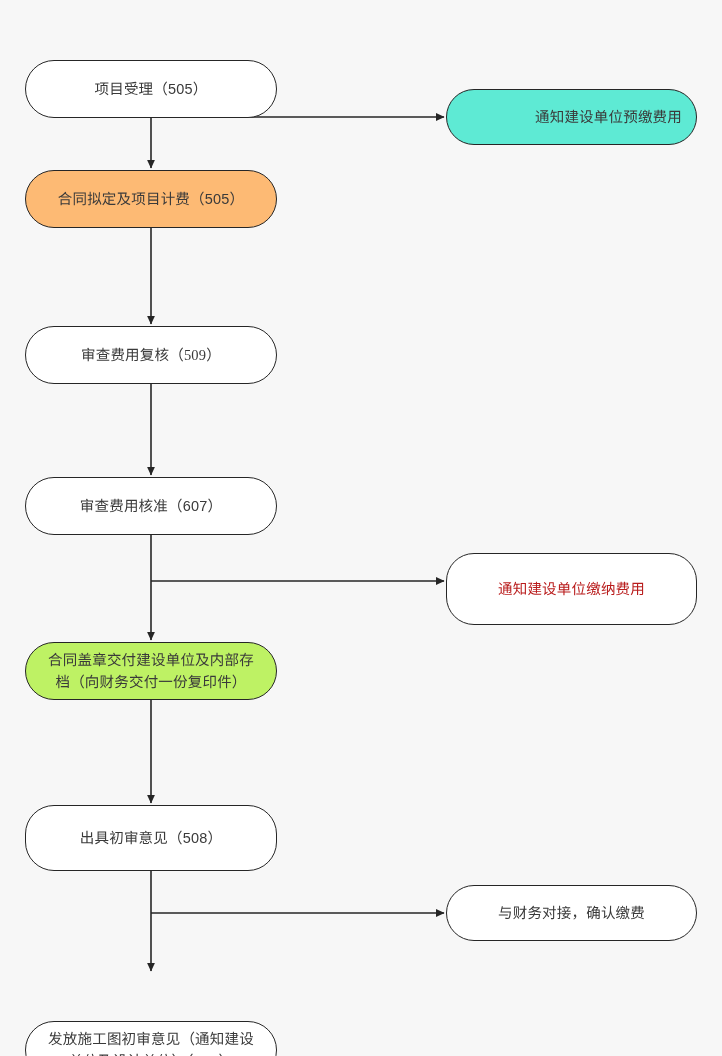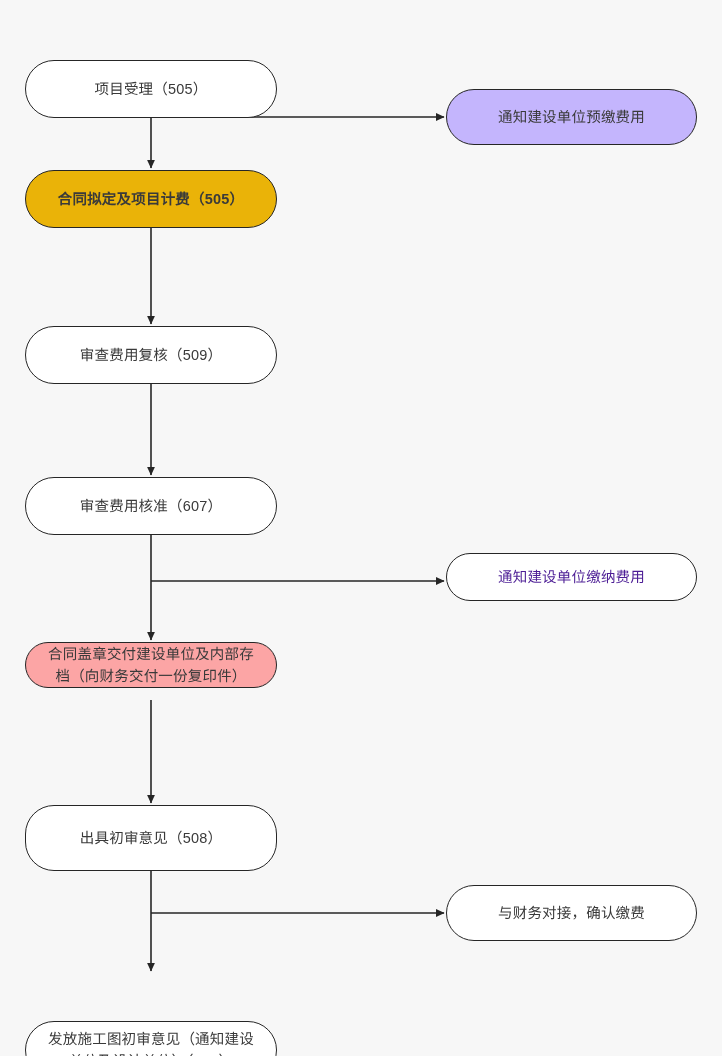--- a/index.html
+++ b/index.html
@@ -69,41 +69,41 @@
         <line x1="151" y1="700" x2="151" y2="803" stroke="#262626" stroke-width="1.6" marker-end="url(#arrowhead)"></line>
         <line x1="151" y1="863" x2="151" y2="971" stroke="#262626" stroke-width="1.6" marker-end="url(#arrowhead)"></line>
         <line x1="151" y1="913" x2="444" y2="913" stroke="#262626" stroke-width="1.6" marker-end="url(#arrowhead)"></line>
       </g>
   </svg>
 
   <div class="node" style="left: 25px; top: 44px; width: 252px; height: 58px; border-radius: 29px; background: rgb(255, 255, 255); border-color: rgb(38, 38, 38); color: rgb(58, 58, 58); margin-top: 16px;">
     <span class="node-label">项目受理（505）</span>
   </div>
 
-  <div class="node" style="left: 446px; top: 89px; width: 251px; height: 56px; border-radius: 28px; background: #c4b5fd; border-color: rgb(38, 38, 38); color: rgb(58, 58, 58);">
+  <div class="node" style="left: 446px; top: 89px; width: 251px; height: 56px; border-radius: 28px; background: #5eead4; border-color: rgb(38, 38, 38); color: rgb(58, 58, 58); justify-content: flex-end;">
     <span class="node-label">通知建设单位预缴费用</span>
   </div>
 
-  <div class="node" style="left: 25px; top: 170px; width: 252px; height: 58px; border-radius: 29px; background: #eab308; border-color: rgb(38, 38, 38); color: rgb(58, 58, 58); font-weight: bold;">
+  <div class="node" style="left: 25px; top: 170px; width: 252px; height: 58px; border-radius: 29px; background: #fdba74; border-color: rgb(38, 38, 38); color: rgb(58, 58, 58);">
     <span class="node-label">合同拟定及项目计费（505）</span>
   </div>
 
-  <div class="node" style="left: 25px; top: 326px; width: 252px; height: 58px; border-radius: 29px; background: rgb(255, 255, 255); border-color: rgb(38, 38, 38); color: rgb(58, 58, 58);">
+  <div class="node" style="left: 25px; top: 326px; width: 252px; height: 58px; border-radius: 29px; background: rgb(255, 255, 255); border-color: rgb(38, 38, 38); color: rgb(58, 58, 58); font-family: Liberation Serif, serif;">
     <span class="node-label">审查费用复核（509）</span>
   </div>
 
   <div class="node" style="left: 25px; top: 477px; width: 252px; height: 58px; border-radius: 29px; background: rgb(255, 255, 255); border-color: rgb(38, 38, 38); color: rgb(58, 58, 58); align-items: center;">
     <span class="node-label">审查费用核准（607）</span>
   </div>
 
-  <div class="node" style="left: 446px; top: 553px; width: 251px; height: 48px; border-radius: 28px; background: rgb(255, 255, 255); border-color: rgb(38, 38, 38); color: #4c1d95;">
+  <div class="node" style="left: 446px; top: 553px; width: 251px; height: 72px; border-radius: 28px; background: rgb(255, 255, 255); border-color: rgb(38, 38, 38); color: #b91c1c;">
     <span class="node-label">通知建设单位缴纳费用</span>
   </div>
 
-  <div class="node" style="left: 25px; top: 642px; width: 252px; height: 46px; border-radius: 29px; background: #fca5a5; border-color: rgb(38, 38, 38); color: rgb(58, 58, 58);">
+  <div class="node" style="left: 25px; top: 642px; width: 252px; height: 58px; border-radius: 29px; background: #bef264; border-color: rgb(38, 38, 38); color: rgb(58, 58, 58);">
     <span class="node-label">合同盖章交付建设单位及内部存
 档（向财务交付一份复印件）</span>
   </div>
 
   <div class="node" style="left: 25px; top: 805px; width: 252px; height: 66px; border-radius: 29px; background: rgb(255, 255, 255); border-color: rgb(38, 38, 38); color: rgb(58, 58, 58);">
     <span class="node-label">出具初审意见（508）</span>
   </div>
 
   <div class="node" style="left: 446px; top: 885px; width: 251px; height: 56px; border-radius: 28px; background: rgb(255, 255, 255); border-color: rgb(38, 38, 38); color: rgb(58, 58, 58); text-align: center;">
     <span class="node-label">与财务对接，确认缴费</span>

